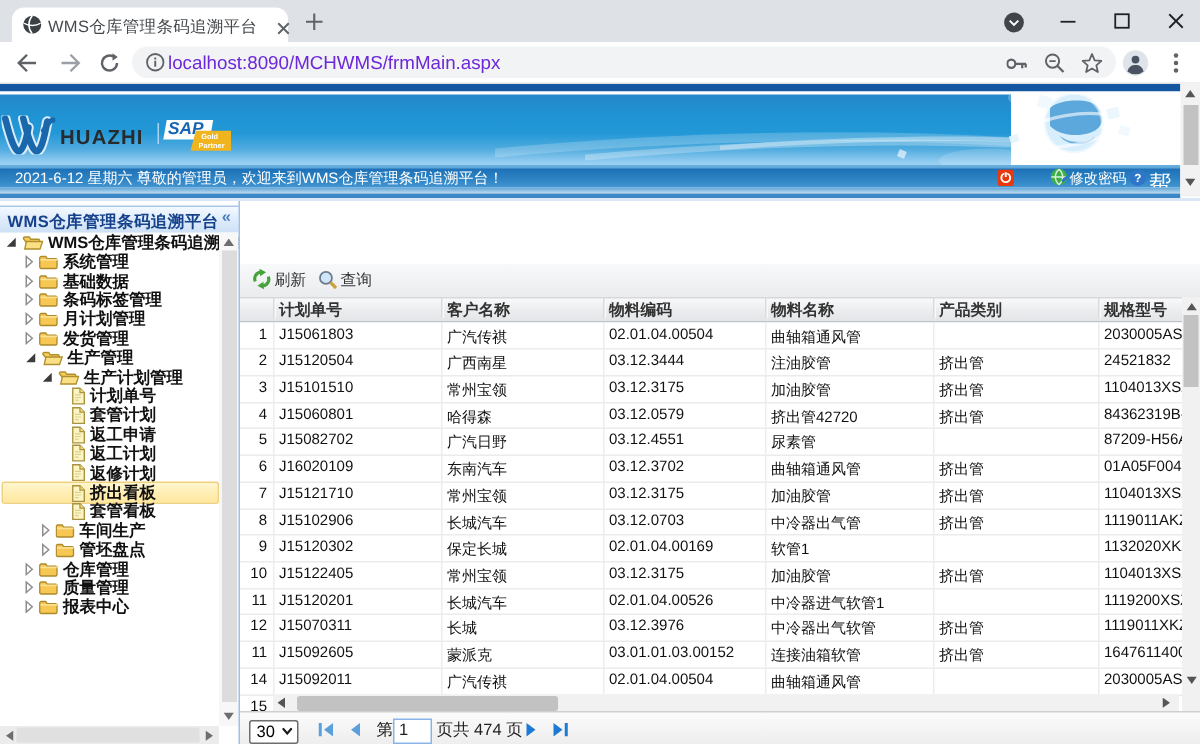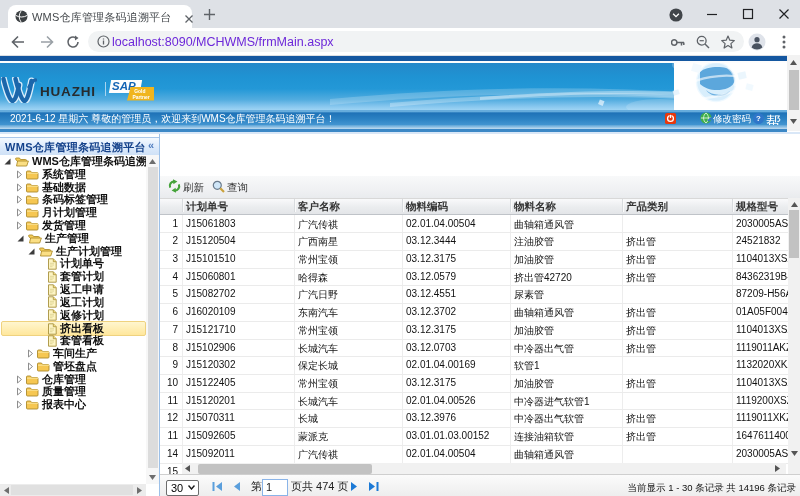--- a/index.html
+++ b/index.html
@@ -631,17 +631,16 @@
           <span style="position:absolute;left:3px;top:1px;font-size:11px">1</span>
         </div>
       <span class="ab" style="left:131px;top:4px">页共 474 页</span>
       <svg class="ab" style="left:190px;top:7px" width="8" height="9" viewBox="0 0 8 9">
           <path d="M1 0 L7 4.5 L1 9 Z" fill="#1c7ad6"></path>
         </svg>
       <svg class="ab" style="left:208px;top:7px" width="11" height="9" viewBox="0 0 11 9">
           <path d="M1 0 L7 4.5 L1 9 Z" fill="#1c7ad6"></path>
           <rect x="8.5" y="0" width="2" height="9" fill="#1c7ad6"></rect>
         </svg>
-      <span class="ab nw" style="right:4px;top:7px;font-size:9.5px;color:#111">当前显示 1 - 30 条记录 共 14196 条记录</span>
     </div>
   </div>
 
 </div>
 
 </body></html>

